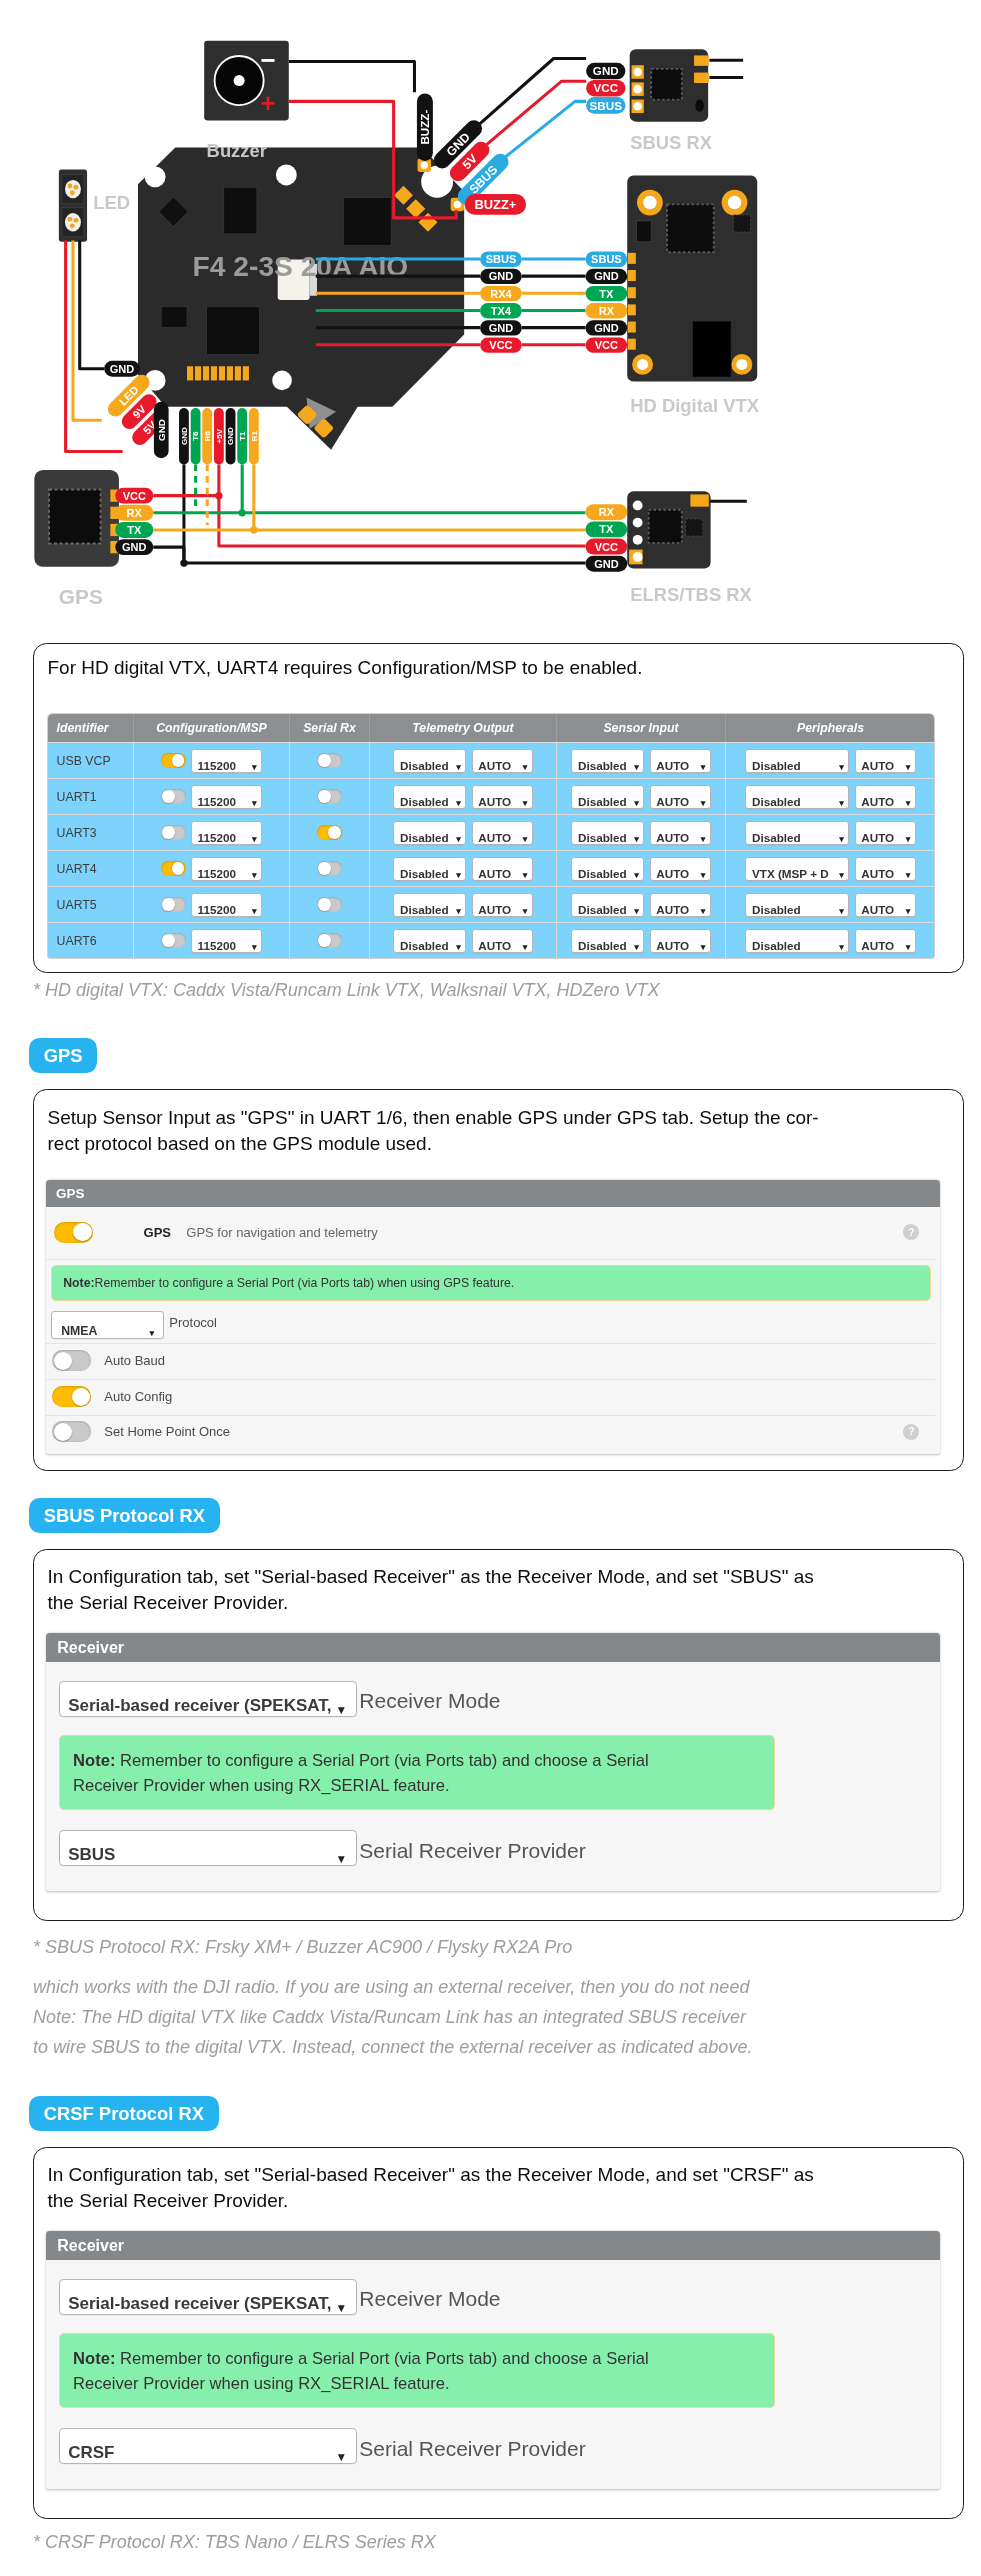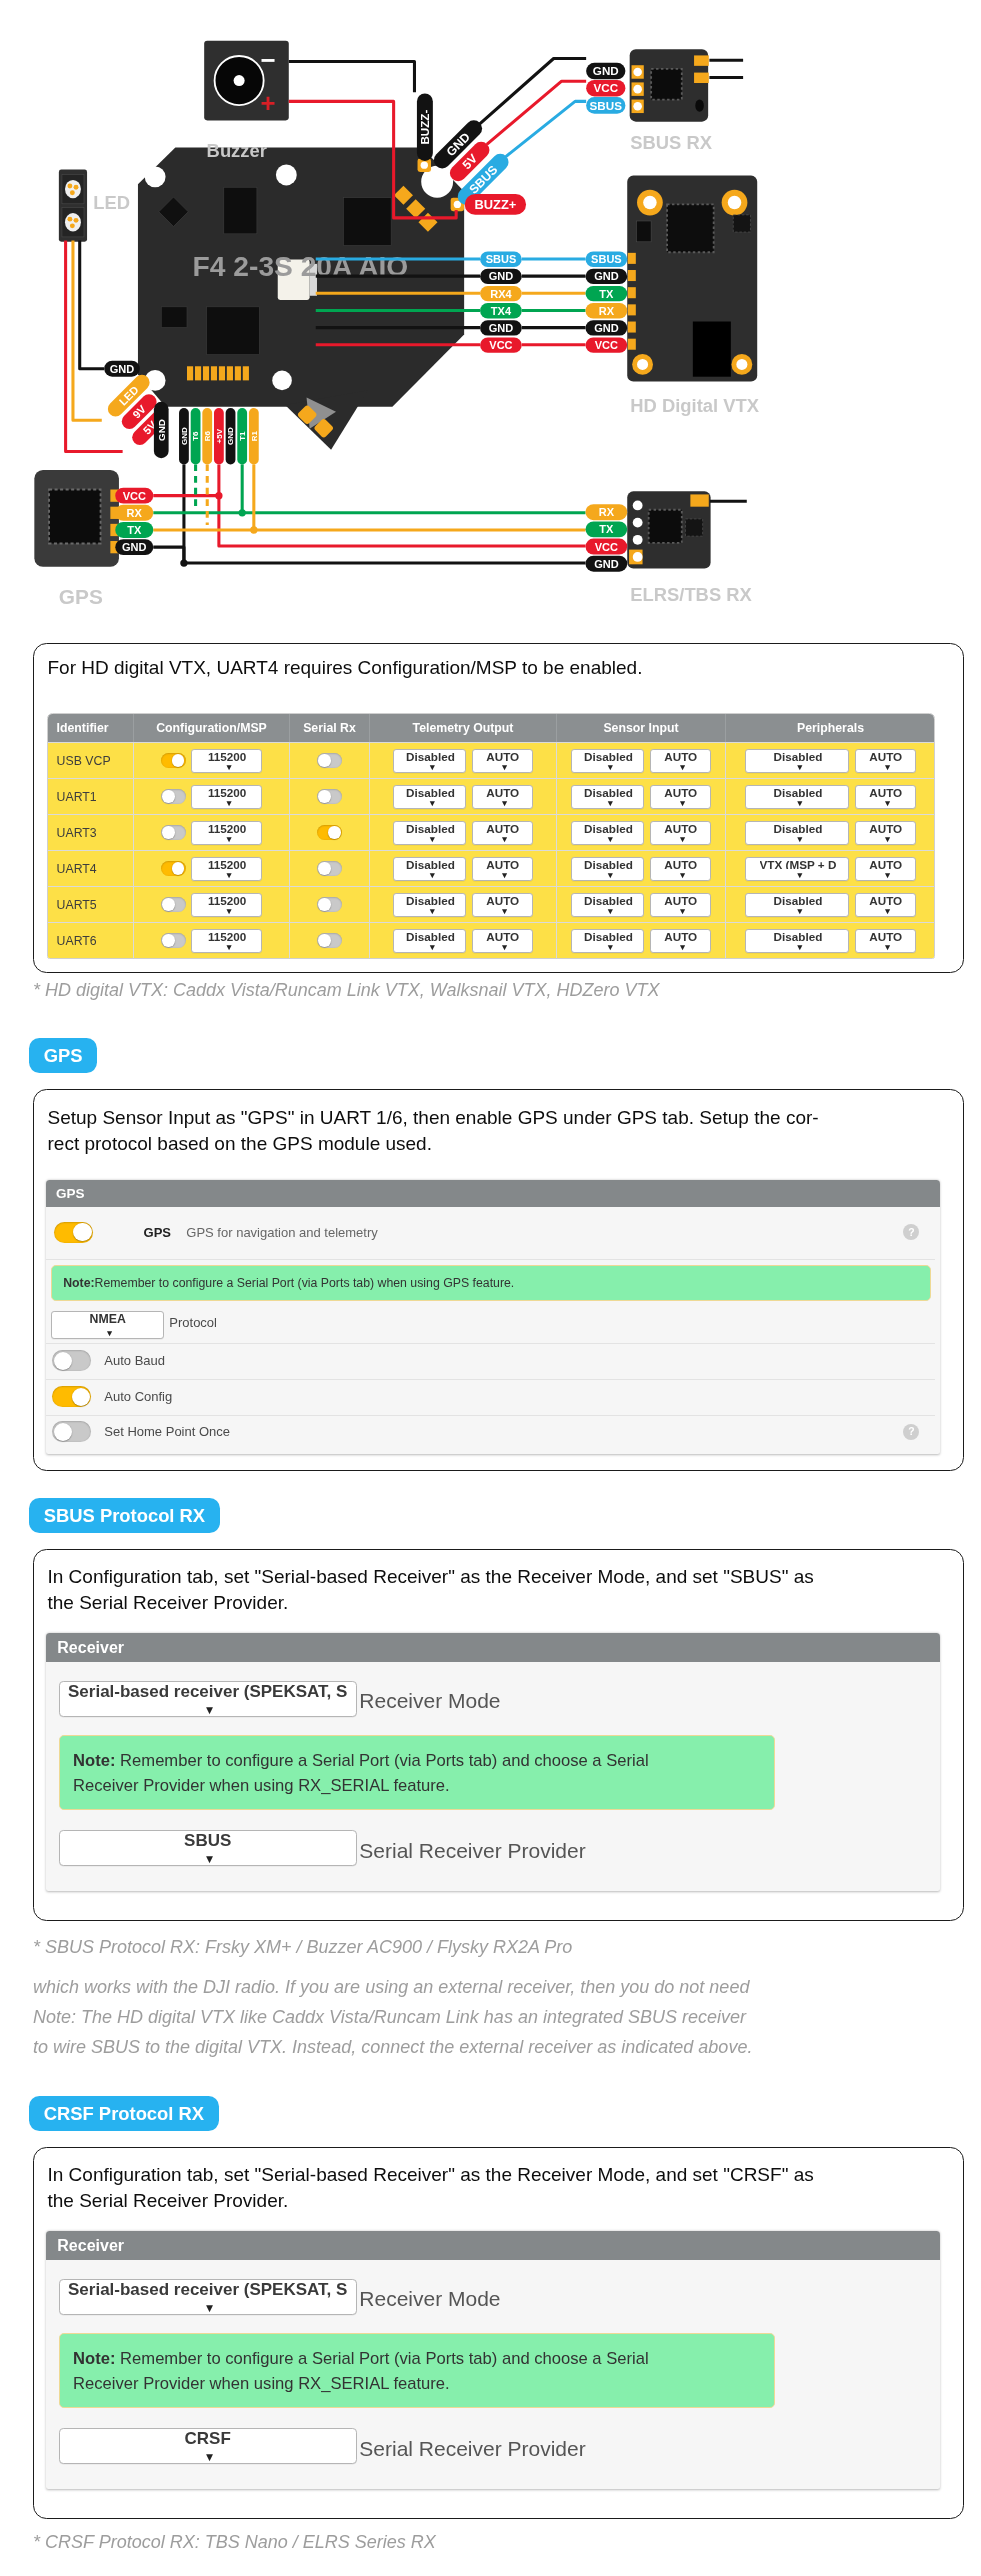--- a/index.html
+++ b/index.html
@@ -19,37 +19,37 @@
   
   .bfpanel{position:absolute;background:#f6f6f6;box-shadow:0 0.6px 2.5px rgba(0,0,0,.28);border-radius:3.7px 3.7px 2.5px 2.5px;}
   .bfhead{position:absolute;left:0;top:0;right:0;background:#84888a;color:#fff;font-weight:700;
           border-radius:3.7px 3.7px 0 0;display:flex;align-items:center;}
   .toggle{display:inline-block;position:relative;background:#c9c9c9;border-radius:613px;
           box-shadow:inset 0 0.6px 1.8px rgba(0,0,0,.25);}
   .toggle .knob{position:absolute;top:1.2px;left:1.2px;background:#fff;border-radius:50%;
           box-shadow:0 0.6px 1.2px rgba(0,0,0,.4);}
   .toggle.on{background:#ffbb00;}
   .toggle.on .knob{left:auto;right:1.2px;}
-  .bfsel{display:inline-flex;align-items:center;justify-content:space-between;background:#fff;
+  .bfsel{display:inline-flex;align-items:flex-end;justify-content:space-between;background:#fff;
          border:0.6px solid #b5b5b5;border-radius:3.1px;font-weight:700;color:#333;
-         box-shadow:0 0.6px 0.6px rgba(0,0,0,.08);overflow:hidden;flex-direction:column;}
+         box-shadow:0 0.6px 0.6px rgba(0,0,0,.08);overflow:hidden;}
   .bfsel .val{white-space:nowrap;overflow:hidden;}
   .bfsel .arr{color:#222;flex:none;margin-left:3.7px;}
   .bfnote{background:#86efac;border:1.2px solid #eed995;border-radius:4.9px;color:#333;}
   .help{position:absolute;width:16px;height:16px;border-radius:50%;background:#cfcfcf;color:#fff;
         font-size:10.4px;font-weight:700;display:flex;align-items:center;justify-content:center;}
 
   
   .ptable{position:absolute;width:886px;border:0.6px solid #cfcfcf;border-radius:5.5px 5.5px 2.5px 2.5px;overflow:hidden;}
   .thead{display:grid;grid-template-columns:86px 156px 80px 187px 169px 209px;height:28px;
          background:#8b8f91;color:#fff;font-size:12.3px;font-weight:700;}
-  .thead .hc{display:flex;align-items:center;justify-content:center;border-right:0.6px solid #9b9fa1;}
+  .thead .hc{display:flex;align-items:center;justify-content:center;border-right:0.6px solid #9b9fa1;font-style:italic;}
   .thead .hc:first-child{justify-content:flex-start;padding-left:8.6px;}
   .thead .hc:last-child{border-right:none;}
-  .trow{display:grid;grid-template-columns:86px 156px 80px 187px 169px 209px;height:36px;background:#fde047;}
+  .trow{display:grid;grid-template-columns:86px 156px 80px 187px 169px 209px;height:36px;background:#7dd3fc;}
   .trow .tc{display:flex;align-items:center;justify-content:center;gap:5.5px;
             border-right:0.6px solid #dadada;border-top:0.6px solid #dadada;}
   .trow .tc:last-child{border-right:none;}
   .trow .tc.c-id{justify-content:flex-start;padding-left:8.6px;font-size:12.3px;color:#3d3d3d;}
   .trow .toggle{width:24.5px;height:14.7px;}
   .trow .toggle .knob{width:12.3px;height:12.3px;}
   .sel-baud{width:59px;height:22px;font-size:11.7px;padding:0 4.3px 0 5.5px;}
   .sel-dis{width:61px;height:22px;font-size:11.7px;padding:0 4.3px 0 5.5px;}
   .sel-auto{width:49px;height:22px;font-size:11.7px;padding:0 4.3px 0 5.5px;}
   .sel-per{width:92px;height:22px;font-size:11.7px;padding:0 4.3px 0 5.5px;}

